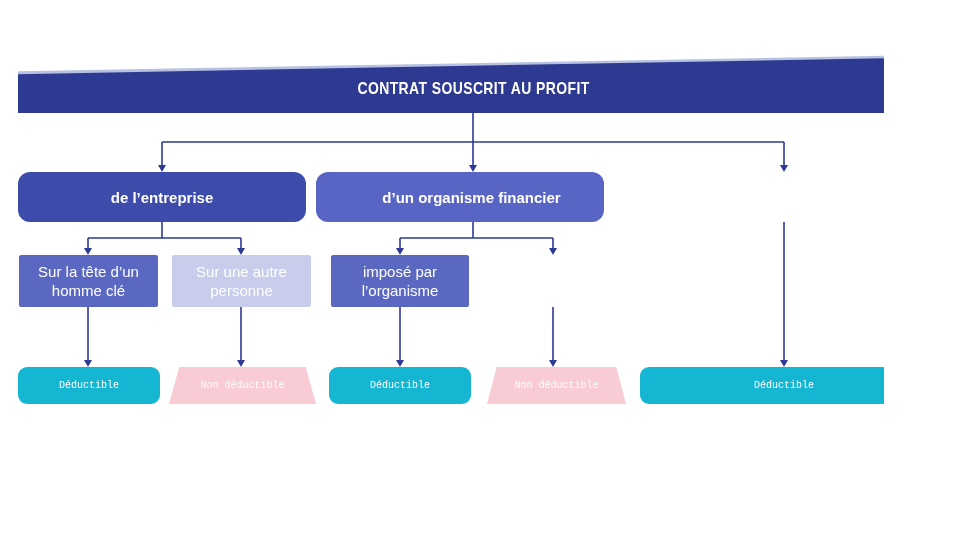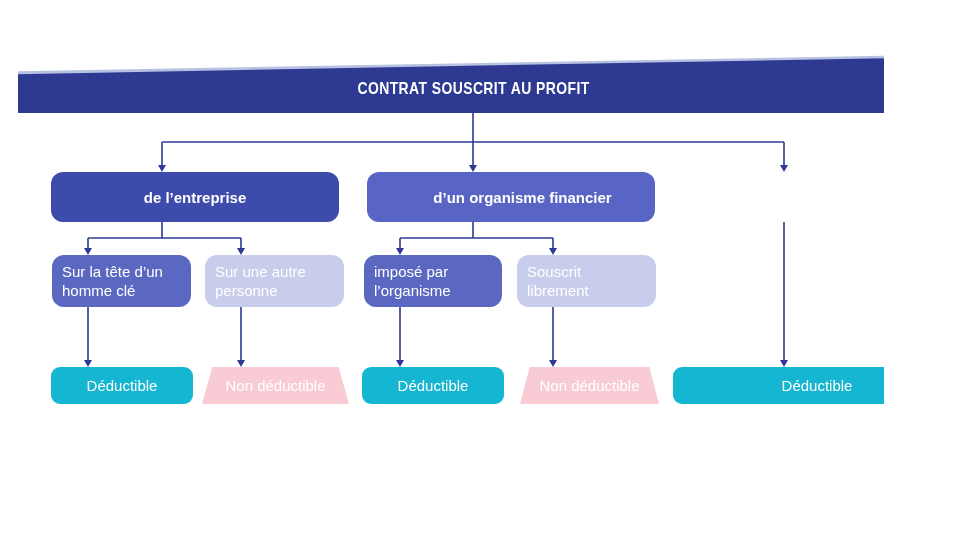--- a/index.html
+++ b/index.html
@@ -25,25 +25,25 @@
   }
   .banner-title{
     color:#ffffff;font-weight:bold;font-size:17px;letter-spacing:.5px;
     transform:scaleX(.82);padding-top:9px;white-space:nowrap;
   }
 
   svg.wires{position:absolute;left:0;top:0;}
 
   .node{
     position:absolute;display:flex;align-items:center;justify-content:center;
-    color:#ffffff;box-sizing:border-box;margin-left:33px;
+    color:#ffffff;text-align:center;box-sizing:border-box;
   }
   .lvl2{top:172px;height:50px;border-radius:12px;font-weight:bold;font-size:15px;}
-  .lvl3{top:255px;height:52px;border-radius:12px;font-size:15px;line-height:1.28;padding:0 10px;}
-  .lvl4{top:367px;height:37px;border-radius:9px;font-size:15px;}
+  .lvl3{top:255px;height:52px;border-radius:2px;font-size:15px;line-height:1.28;padding:0 10px;}
+  .lvl4{top:367px;height:37px;border-radius:9px;font-size:10px;font-family:Liberation Mono, monospace;}
   .trapezoid{border-radius:0;clip-path:polygon(7% 0, 93% 0, 100% 100%, 0 100%);}
 
   .bg-l2a{background:var(--l2a);} .bg-l2b{background:var(--l2b);} .bg-l2c{background:var(--l2c);}
   .bg-l3dark{background:var(--l3dark);} .bg-l3light{background:var(--l3light);}
   .bg-teal{background:var(--teal);} .bg-pink{background:var(--pink);}
 </style>
 </head>
 <body>
 
 <div class="stage">
@@ -86,35 +86,32 @@
       <path d="M237 360 L245 360 L241 367 Z"></path>
       <path d="M396 360 L404 360 L400 367 Z"></path>
       <path d="M549 360 L557 360 L553 367 Z"></path>
       <path d="M780 360 L788 360 L784 367 Z"></path>
     </g>
   </svg>
 
   <div class="node lvl2 bg-l2a" style="left:18px;width:288px;">
     <span>de l’entreprise</span>
   </div>
-  <div class="node lvl2 bg-l2b" style="left:334px;width:288px;padding-left:23px;">
+  <div class="node lvl2 bg-l2b" style="left:316px;width:288px;padding-left:23px;">
     <span>d’un organisme financier</span>
   </div>
 
   <div class="node lvl3 bg-l3dark" style="left:19px;width:139px;">
     <span>Sur la tête d’un homme clé</span>
   </div>
   <div class="node lvl3 bg-l3dark" style="left:331px;width:138px;">
     <span>imposé par l’organisme</span>
   </div>
   <div class="node lvl3 bg-l3light" style="left:172px;width:139px;">
     <span>Sur une autre personne</span>
-  </div>
-  <div class="node lvl3 bg-l3light" style="left:484px;width:139px;">
-    <span>Souscrit librement</span>
   </div>
 
   <div class="node lvl4 bg-teal" style="left:18px;width:142px;">
     <span>Déductible</span>
   </div>
   <div class="node lvl4 bg-pink trapezoid" style="left:169px;width:147px;">
     <span>Non déductible</span>
   </div>
   <div class="node lvl4 bg-teal" style="left:329px;width:142px;">
     <span>Déductible</span>

